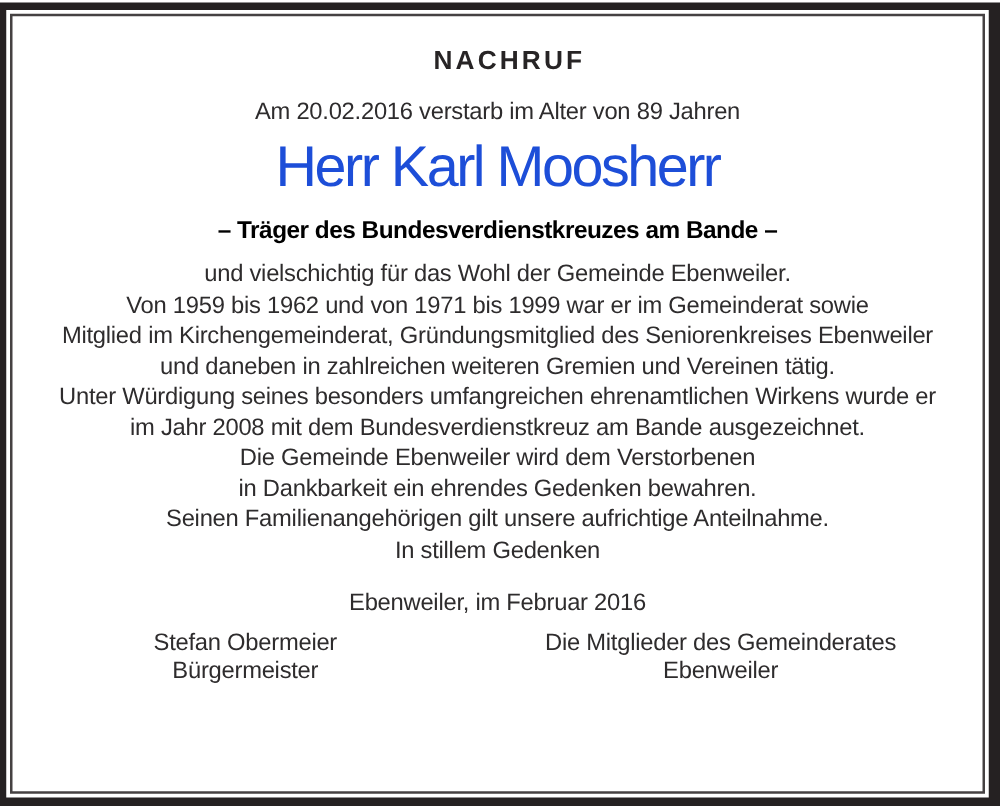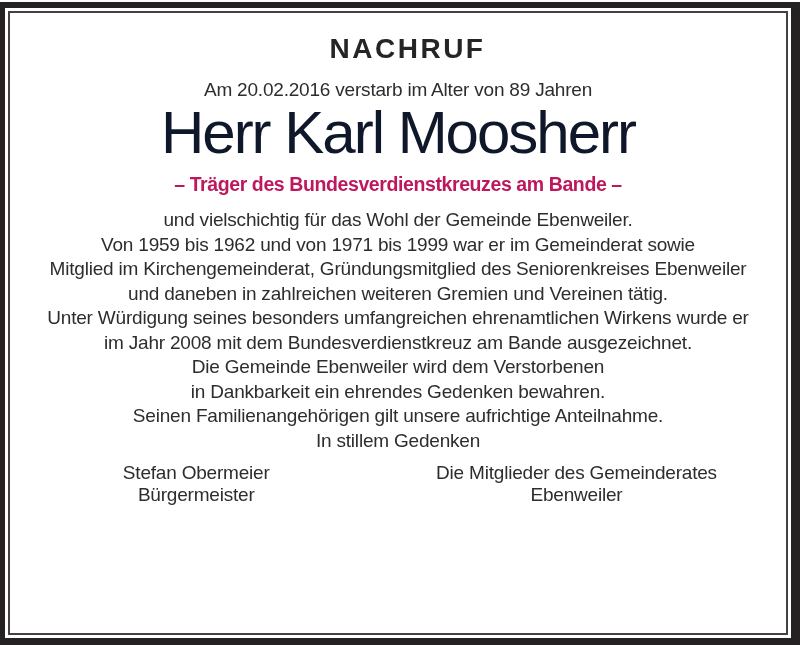--- a/index.html
+++ b/index.html
@@ -36,46 +36,46 @@
   .content {
     position: absolute;
     left: 0; right: 0; top: 0; bottom: 0;
     text-align: center;
     font-size: 19px;
     line-height: 24.5px;
     letter-spacing: -0.2px;
   }
   .title {
     margin: 23px 0 0 0;
-    font-size: 28px;
+    font-size: 21px;
     font-weight: bold;
     letter-spacing: 2.5px;
     padding-left: 19px; 
     line-height: 26px;
     color: #272425;
   }
   .intro {
     margin: 15px 0 0 0;
     line-height: 25px;
   }
   .name {
     margin: 3px 0 0 0;
-    font-size: 60px;
+    font-size: 46px;
     font-weight: 300;
     letter-spacing: -2px;
     line-height: 56px;
-    color: #0f172a;
+    color: #1d4ed8;
   }
   .honor {
     margin: 11px 0 0 0;
     font-weight: bold;
     font-size: 19.5px;
     line-height: 25px;
     letter-spacing: -0.4px;
-    color: #be185d;
+    color: #000000;
   }
   .body-block {
     margin: 11px 0 0 0;
   }
   .body-block .line {
     line-height: 24.5px;
   }
   .dateline {
     margin: 17px 0 0 0;
     line-height: 25px;
@@ -113,20 +113,21 @@
           <div class="line">Mitglied im Kirchengemeinderat, Gründungsmitglied des Seniorenkreises Ebenweiler</div>
           <div class="line">und daneben in zahlreichen weiteren Gremien und Vereinen tätig.</div>
           <div class="line">Unter Würdigung seines besonders umfangreichen ehrenamtlichen Wirkens wurde er</div>
           <div class="line">im Jahr 2008 mit dem Bundesverdienstkreuz am Bande ausgezeichnet.</div>
           <div class="line">Die Gemeinde Ebenweiler wird dem Verstorbenen</div>
           <div class="line">in Dankbarkeit ein ehrendes Gedenken bewahren.</div>
           <div class="line">Seinen Familienangehörigen gilt unsere aufrichtige Anteilnahme.</div>
           <div class="line">In stillem Gedenken</div>
         </div>
 
+        <div class="dateline">Ebenweiler, im Februar 2016</div>
 
         <div class="signatures">
           <div class="sig left">
             <div>Stefan Obermeier</div>
             <div>Bürgermeister</div>
           </div>
           <div class="sig right">
             <div>Die Mitglieder des Gemeinderates</div>
             <div>Ebenweiler</div>
           </div>

